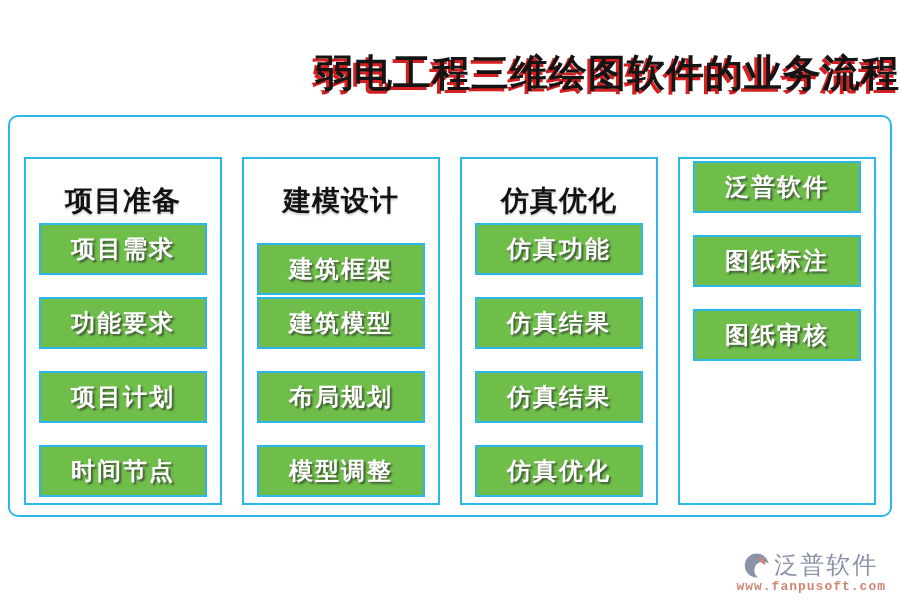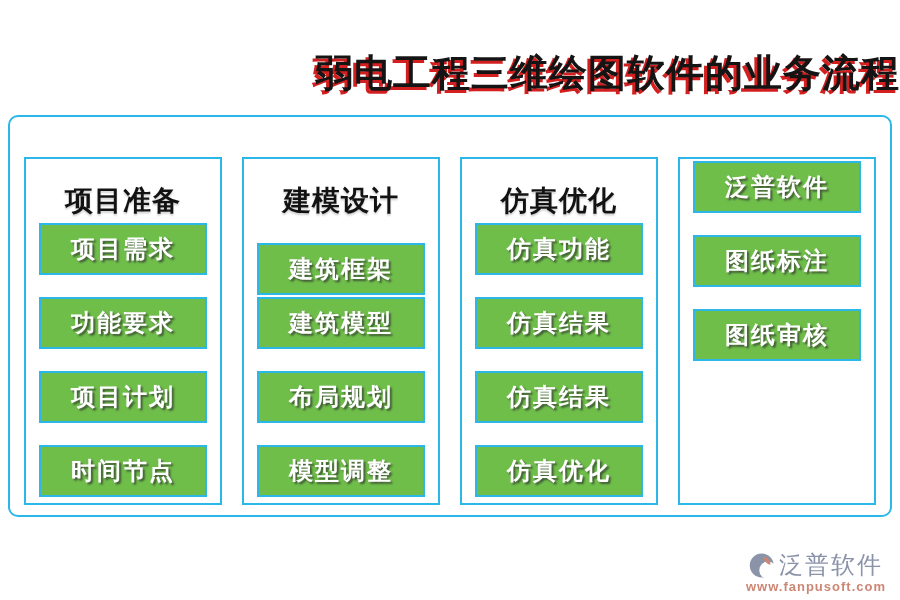--- a/index.html
+++ b/index.html
@@ -82,21 +82,21 @@
     font-size: 24px;
     font-weight: normal;
     color: #8b93a9;
     letter-spacing: 2px;
   }
   .brand-site {
     font-size: 13px;
     font-weight: bold;
     color: #ce8674;
     letter-spacing: 1px;
-    font-family: Liberation Sans, sans-serif;
+    font-family: Liberation Mono, monospace;
     margin-top: -2px;
     text-align: center;
   }
 </style>
 </head>
 <body>
 
 <h1 class="title">弱电工程三维绘图软件的业务流程</h1>
 
 <div class="outer-box">

